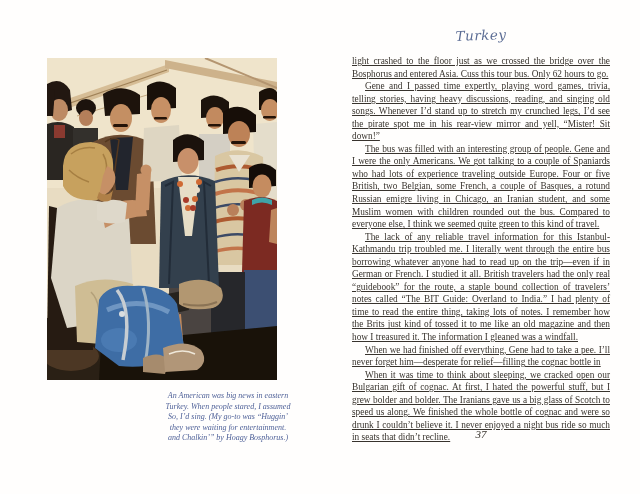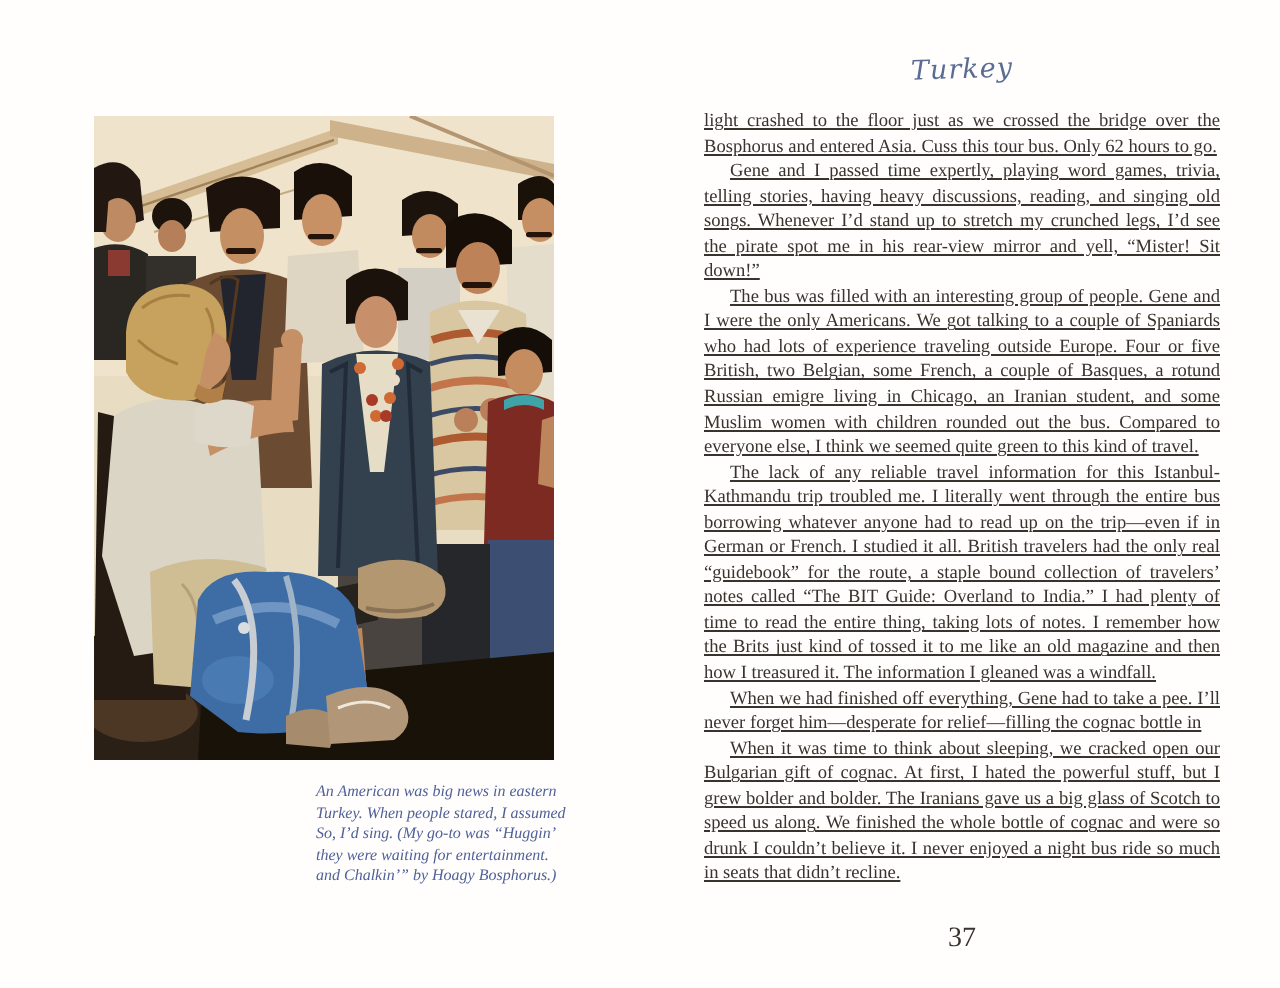--- a/index.html
+++ b/index.html
@@ -7,33 +7,33 @@
   .spread{position:relative;width:640px;height:494px;background:#fffefd;}
   .page{position:absolute;top:0;height:494px;width:320px;}
   .page-left{left:0;}
   .page-right{left:320px;}
 
   
   .photo-frame{position:absolute;left:47px;top:58px;width:230px;height:322px;
     background:#e9dcc2;overflow:hidden;}
   .photo-frame svg{display:block;}
   .caption{position:absolute;left:158px;top:391px;width:140px;
-    font-style:italic;font-size:8px;line-height:10.6px;color:#4f6198;}
+    font-style:italic;font-size:8px;line-height:10.6px;color:#4f6198;text-align:center;}
   .caption div{white-space:nowrap;}
 
   
   .chapter-header{position:absolute;left:32px;top:27px;width:258px;
     text-align:center;font-style:italic;font-size:13.5px;letter-spacing:.5px;
     color:#5b6c94;font-family:"DejaVu Serif",serif;transform:rotate(-2deg);}
   .body-text{position:absolute;left:32px;top:55px;width:258px;
     font-size:9.3px;line-height:12.55px;color:#38332d;text-align:justify;text-decoration:underline;}
   .body-text p{margin:0;text-indent:13px;}
   .body-text p.first{text-indent:0;}
-  .page-number{position:absolute;left:32px;top:462px;width:258px;
-    text-align:center;font-size:14px;color:#38332d;}
+  .page-number{position:absolute;left:32px;top:428px;width:258px;
+    text-align:center;font-size:11px;color:#38332d;font-style:italic;}
 </style>
 </head>
 <body>
 
 <div class="spread">
 
   <div class="page page-left">
 
     <div class="photo-frame">
       <svg width="230" height="322" viewBox="0 0 230 322">

